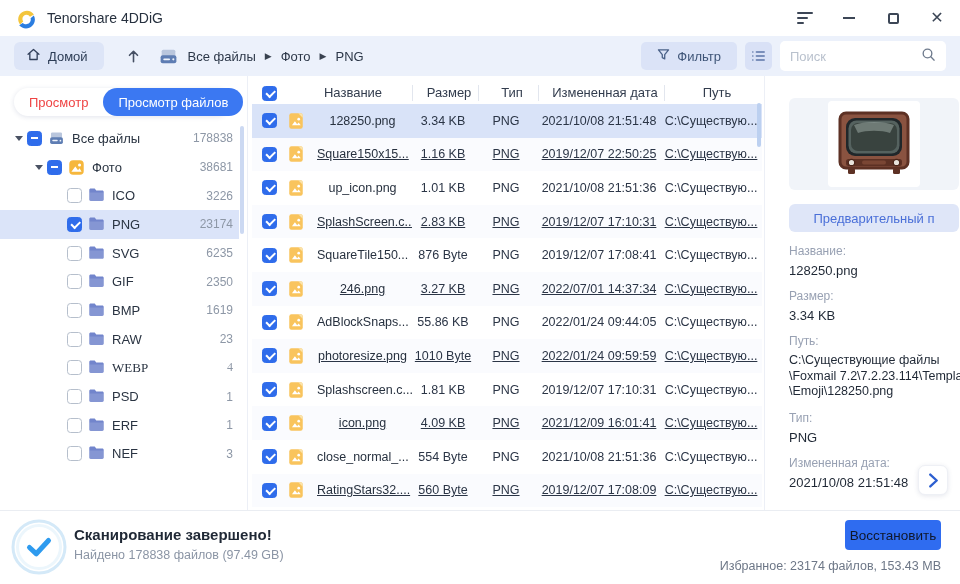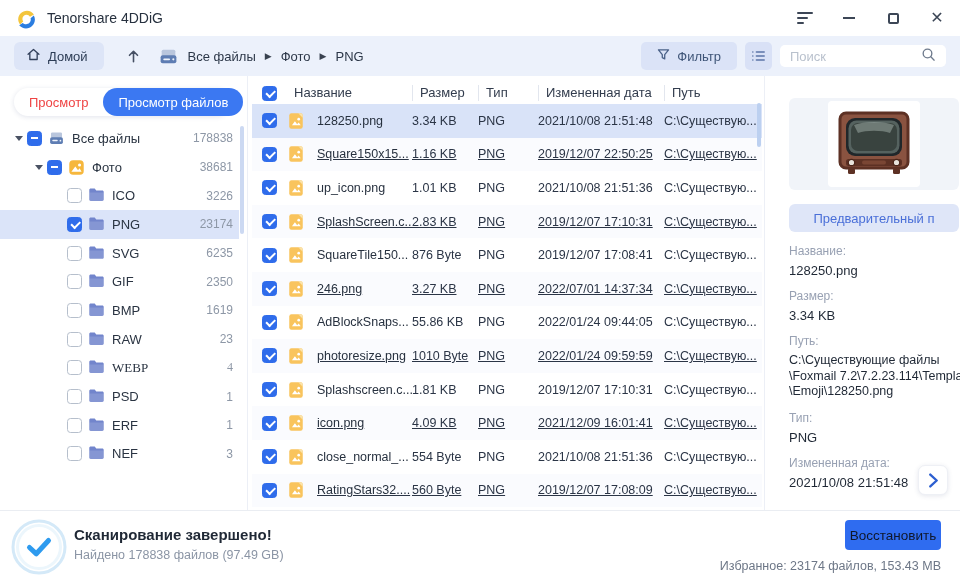--- a/index.html
+++ b/index.html
@@ -29,21 +29,21 @@
   .icon-btn { display:inline-flex; align-items:center; justify-content:center; cursor:pointer; }
   .up-btn { margin-left:18px; width:24px; height:24px; }
   .bc-drive { margin-left:12px; width:22px; height:22px; }
   .breadcrumb { display:flex; align-items:center; gap:9px; margin-left:8px; font-size:13px; color:#2c3748; }
   .bc-sep { font-size:9px; color:#39424f; }
   .bc-item { cursor:pointer; }
   .toolbar-right { margin-left:auto; display:flex; align-items:center; gap:8px; }
   .filter-btn { height:28px; padding:0 16px; background:#dbe3f7; border-radius:5px;
     display:inline-flex; align-items:center; gap:7px; font-size:13px; color:#3f5578; cursor:pointer;margin-left:25px; }
   .view-btn { width:27px; height:28px; background:#d9e1f6; border-radius:5px; }
-  .search-box { width:166px; height:22px; background:#fff; border-radius:5px; display:flex;
+  .search-box { width:166px; height:30px; background:#fff; border-radius:5px; display:flex;
     align-items:center; padding:0 10px; }
   .search-box input { flex:1; border:none; outline:none; font-size:13px; color:#30394a;
     font-family:"Liberation Sans",sans-serif; background:transparent; min-width:0; }
   .search-box input::placeholder { color:#b9c1cd; }
 
   
   .sidebar { position:absolute; left:0; top:76px; width:248px; height:434px; background:#fff;
     border-right:1px solid #eceff6; }
   .tabs { position:absolute; left:14px; top:12px; width:216px; height:28px; background:#fff;
     border-radius:15px; box-shadow:0 1px 5px rgba(40,60,110,.14); display:flex; align-items:center; }
@@ -63,21 +63,21 @@
   .cb.checked::after { content:""; position:absolute; left:2.5px; top:3px; width:7px; height:3.5px;
     border-left:2px solid #fff; border-bottom:2px solid #fff; transform:rotate(-45deg); }
   .cb.indeterminate::after { content:""; position:absolute; left:2.5px; top:5px; width:7px; height:2px;
     background:#fff; }
   .tree-ic { width:17px; height:17px; margin-left:6px; flex:none; display:inline-flex; }
   .tree-label { margin-left:7px; font-size:13px; color:#2a3442; white-space:nowrap; }
   .tree-count { margin-left:auto; margin-right:6px; font-size:12px; color:#8d97a6; }
   .side-scroll { position:absolute; right:3px; top:50px; width:4px; height:108px; background:#ccd9f2; border-radius:2px; }
 
   
-  .table { position:absolute; left:252px; top:76px; width:510px; height:434px; background:#fff; }
+  .table { position:absolute; left:252px; top:76px; width:510px; height:434px; background:#fff;text-align:center; }
   .t-head { position:absolute; left:0; top:6px; right:0; height:22px; display:grid;
     grid-template-columns:25px 125px 66px 60px 126px 1fr; align-items:center; padding-left:10px;
     font-size:13px; color:#323c4d; }
   .t-head .hcell { border-left:1px solid #e2e6ee; padding-left:7px; height:16px; line-height:16px;
     white-space:nowrap; overflow:hidden; }
   .t-head .hname { border-left:none; }
   .t-body { position:absolute; left:0; top:28px; right:0; }
   .t-row { height:33.6px; display:grid; grid-template-columns:25px 30px 95px 66px 60px 126px 1fr;
     align-items:center; padding-left:10px; font-size:12.5px; color:#2b3546; cursor:default; }
   .t-row.alt { background:#fafbfe;text-decoration:underline; }

